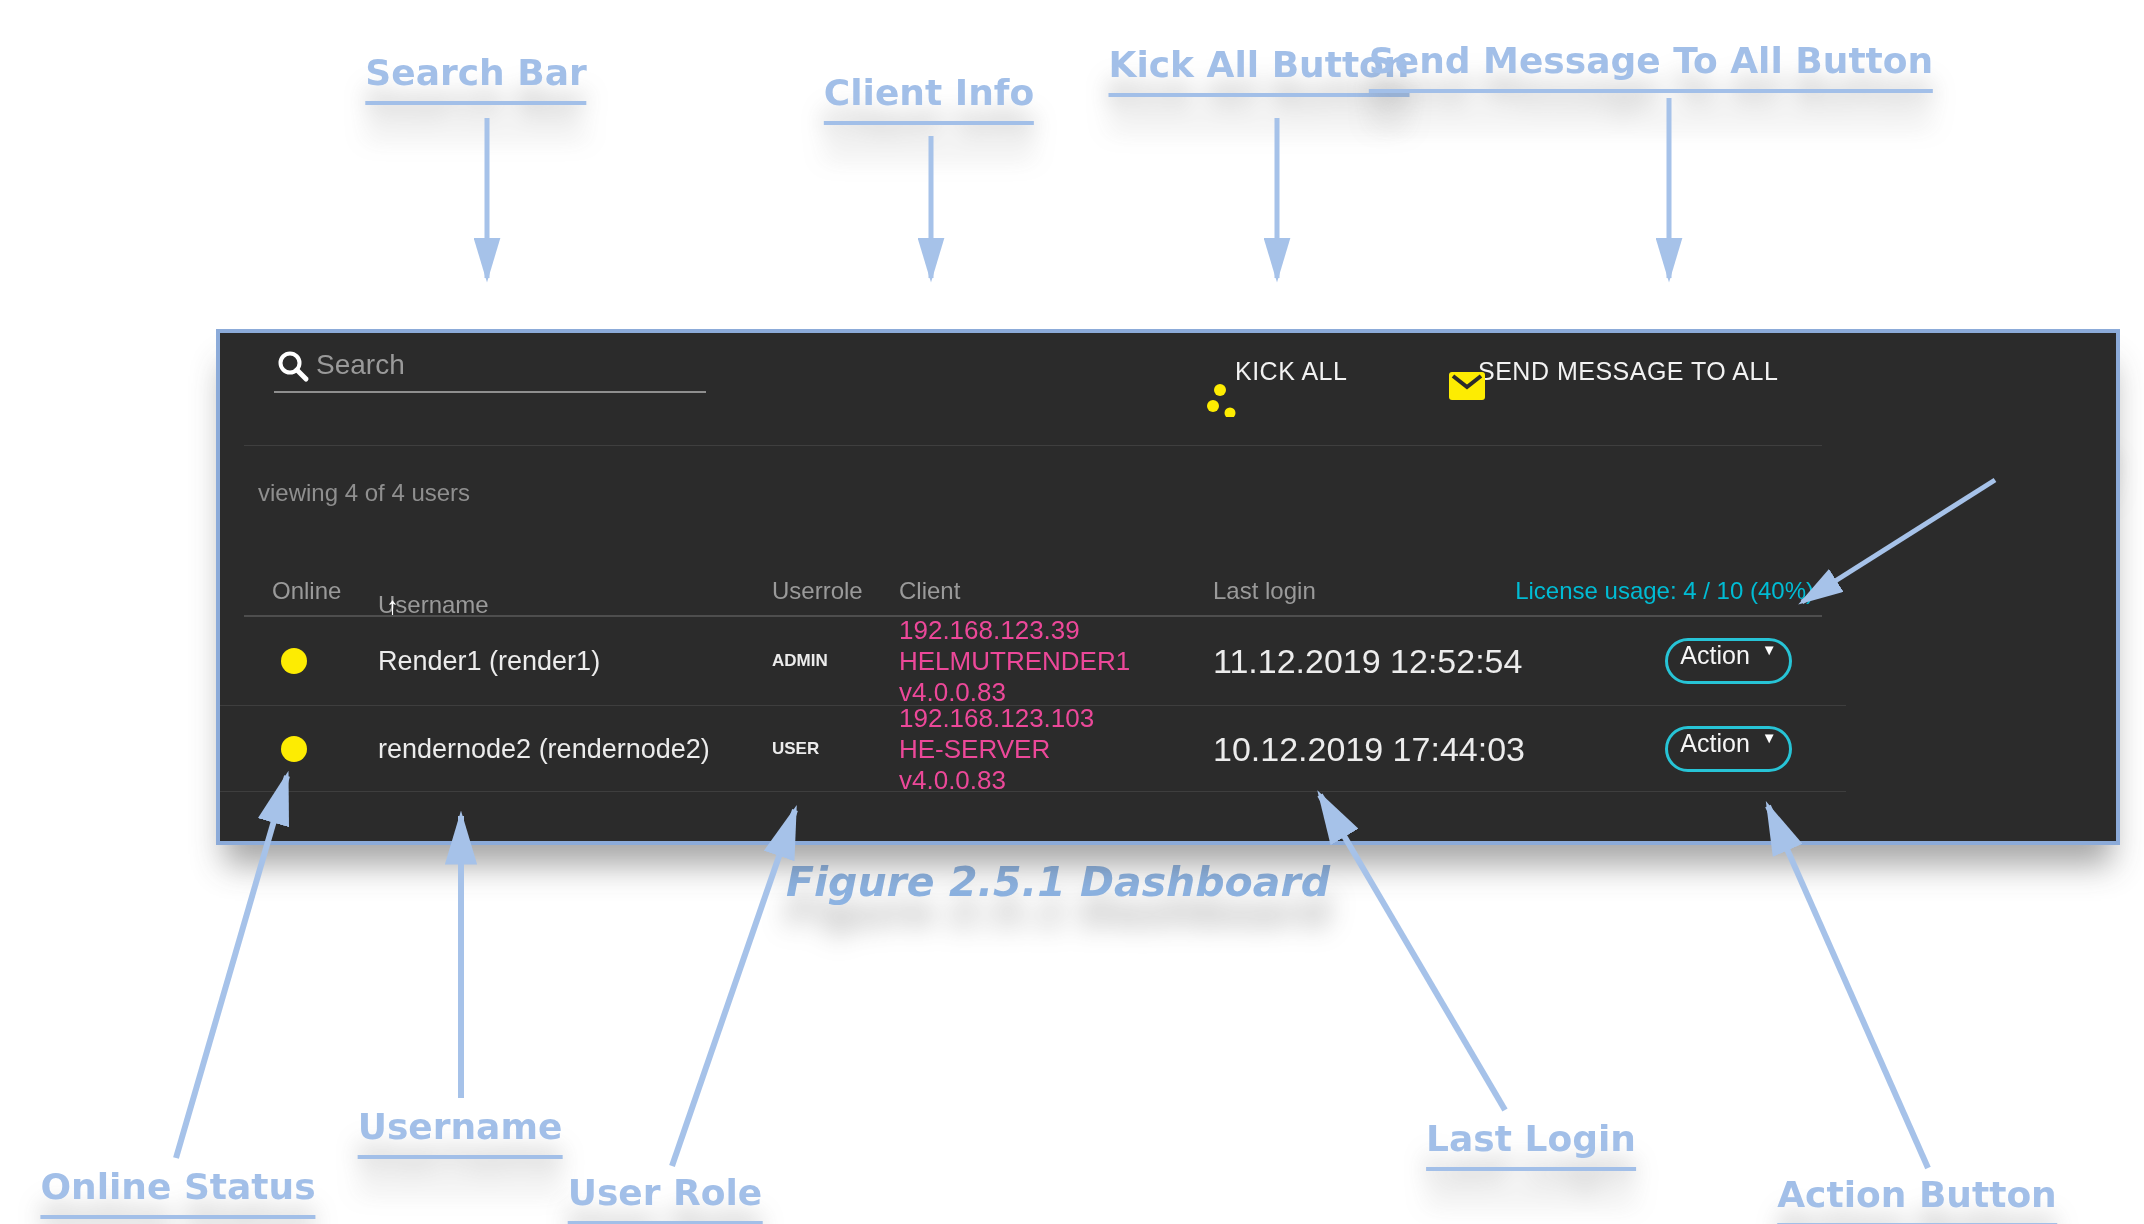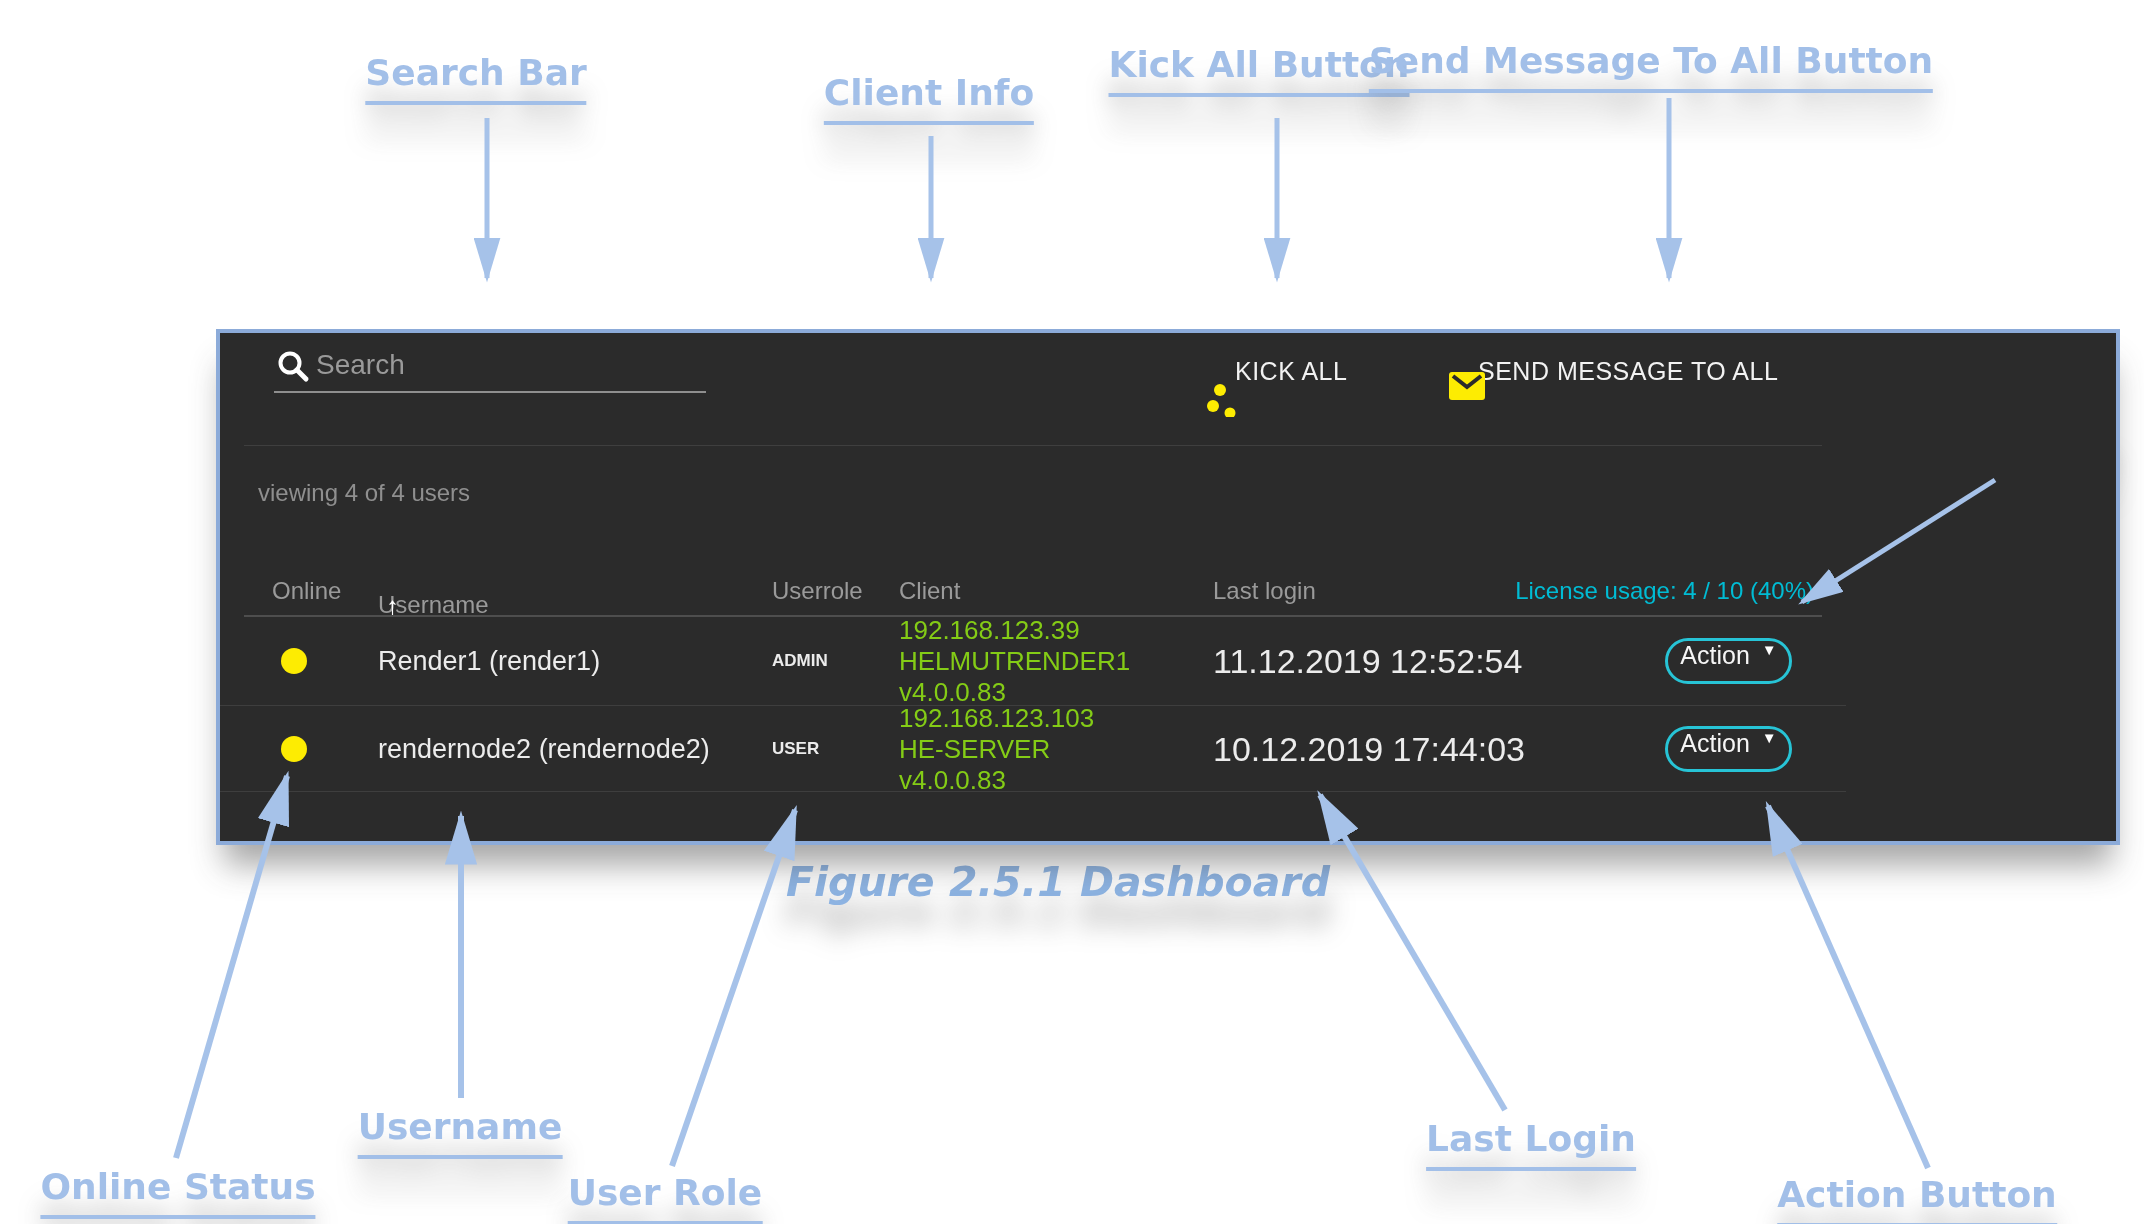--- a/index.html
+++ b/index.html
@@ -103,21 +103,21 @@
 
   .hdr-divider { left: 24px; top: 282px; width: 1578px; height: 2px; background: #4e4e4e; }
 
   .urow { left: 0; width: 1626px; border-bottom: 1px solid #3e3e3e; }
   .urow-1 { top: 284px; height: 89px; }
   .urow-2 { top: 374px; height: 85px; }
   .cell { top: 50%; transform: translateY(-50%); color: #ececec; white-space: nowrap; }
   .c-dot { left: 61px; width: 26px; height: 26px; border-radius: 50%; background: #fdec02; }
   .c-user { left: 158px; font-size: 27px; }
   .c-role { left: 552px; font-size: 17px; font-weight: bold; }
-  .c-client { left: 679px; font-size: 26px; line-height: 31px; color: #84cc16; }
+  .c-client { left: 679px; font-size: 26px; line-height: 31px; color: #ec4899; }
   .c-client div { position: static; }
   .c-login { left: 993px; font-size: 34px; }
   .c-action {
     left: 1445px; width: 127px; height: 46px;
     border: 3px solid #27c4d6; border-radius: 24px;
     display: flex; align-items: flex-start; justify-content: center;
     cursor: pointer; background: transparent;
   }
   .c-action .alabel { position: static; color: #f5f5f5; font-size: 25px; }
   .c-action .caret { position: static; color: #ffffff; font-size: 15px; margin-left: 12px; }

